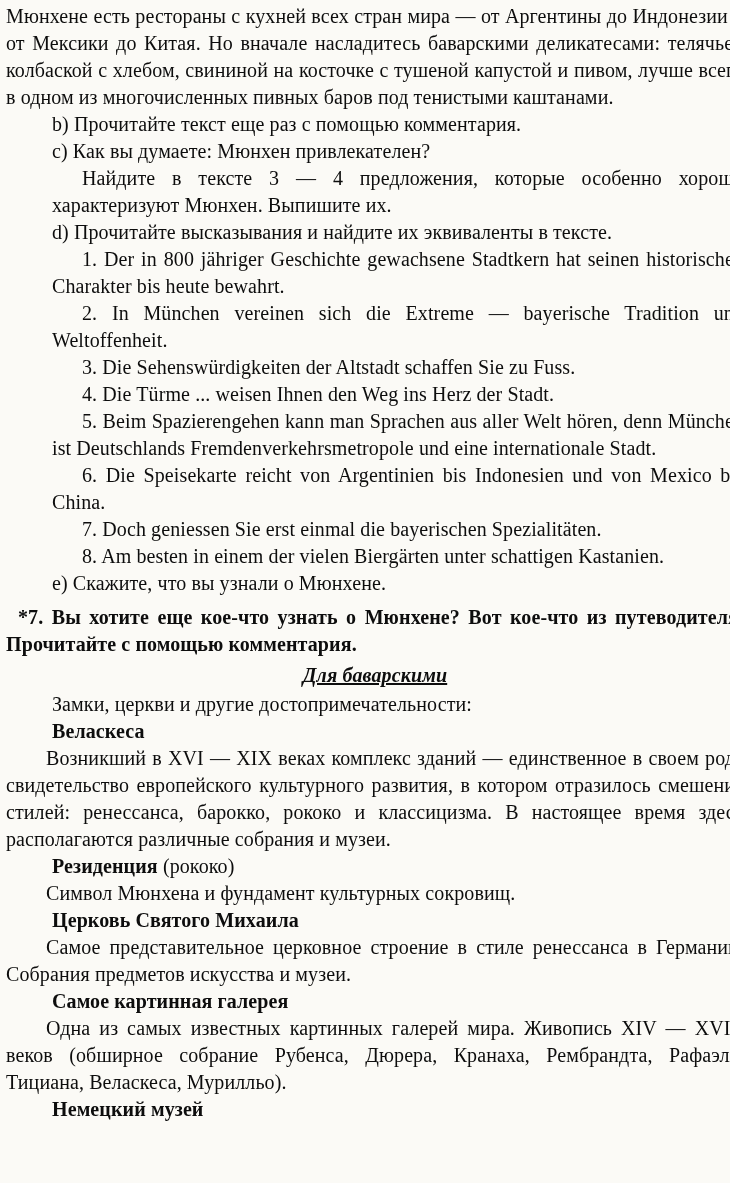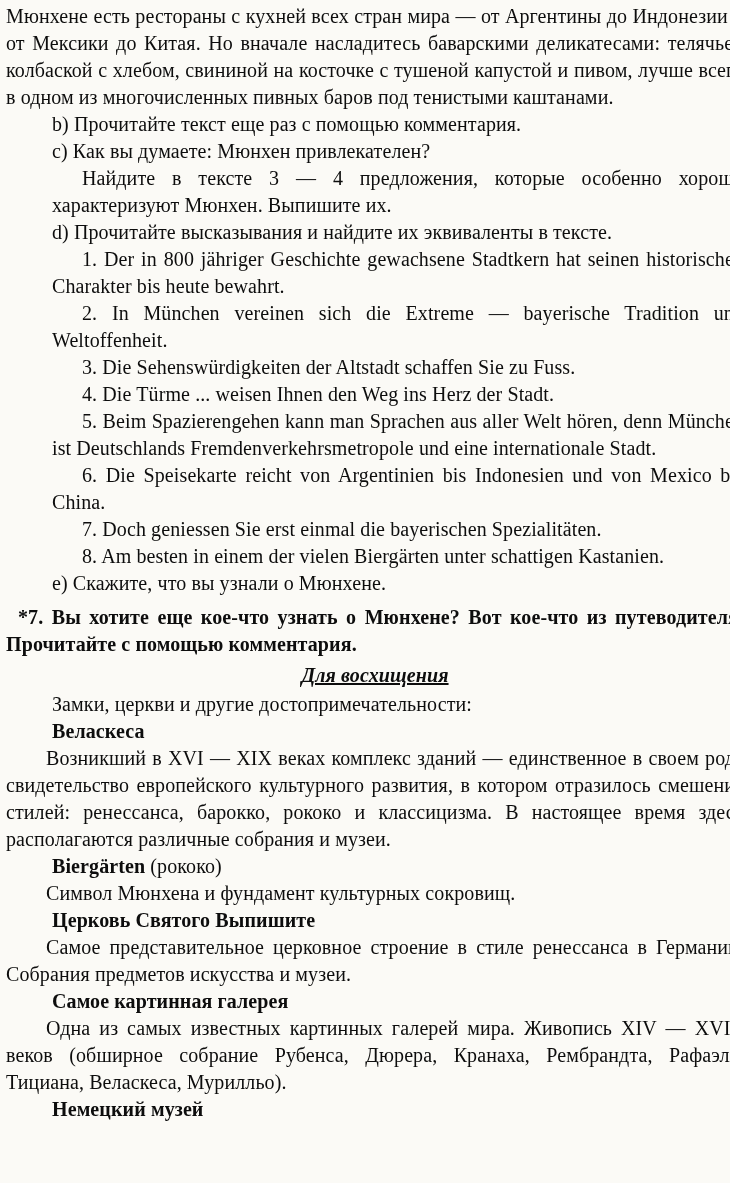--- a/index.html
+++ b/index.html
@@ -52,31 +52,31 @@
   <p class="item">4. Die Türme ... weisen Ihnen den Weg ins Herz der Stadt.</p>
   <p class="item">5. Beim Spazierengehen kann man Sprachen aus aller Welt hören, denn München ist Deutschlands Fremdenverkehrsmetropole und eine internationale Stadt.</p>
   <p class="item">6. Die Speisekarte reicht von Argentinien bis Indonesien und von Mexico bis China.</p>
   <p class="item">7. Doch geniessen Sie erst einmal die bayerischen Spezialitäten.</p>
   <p class="item">8. Am besten in einem der vielen Biergärten unter schattigen Kastanien.</p>
 
   <p class="indent">e) Скажите, что вы узнали о Мюнхене.</p>
 
   <p class="star">*7. Вы хотите еще кое-что узнать о Мюнхене? Вот кое-что из путеводителя. Прочитайте с помощью комментария.</p>
 
-  <p class="section-title"><span class="u">Для восхищения</span></p>
+  <p class="section-title"><span class="u">Для баварскими</span></p>
 
   <p class="indent">Замки, церкви и другие достопримечательности:</p>
 
   <p class="heading"><span>Веласкеса</span><span class="suffix"></span></p>
   <p class="entry-body">Возникший в XVI — XIX веках комплекс зданий — единственное в своем роде свидетельство европейского культурного развития, в котором отразилось смешение стилей: ренессанса, барокко, рококо и классицизма. В настоящее время здесь располагаются различные собрания и музеи.</p>
 
-  <p class="heading"><span>Biergärten</span><span class="suffix"> (рококо)</span></p>
+  <p class="heading"><span>Резиденция</span><span class="suffix"> (рококо)</span></p>
   <p class="entry-body">Символ Мюнхена и фундамент культурных сокровищ.</p>
 
-  <p class="heading"><span>Церковь Святого Выпишите</span><span class="suffix"></span></p>
+  <p class="heading"><span>Церковь Святого Михаила</span><span class="suffix"></span></p>
   <p class="entry-body">Самое представительное церковное строение в стиле ренессанса в Германии. Собрания предметов искусства и музеи.</p>
 
   <p class="heading"><span>Самое картинная галерея</span><span class="suffix"></span></p>
   <p class="entry-body">Одна из самых известных картинных галерей мира. Живопись XIV — XVIII веков (обширное собрание Рубенса, Дюрера, Кранаха, Рембрандта, Рафаэля, Тициана, Веласкеса, Мурилльо).</p>
 
   <p class="heading"><span>Немецкий музей</span><span class="suffix"></span></p>
 
 </div>
 
 </body></html>

